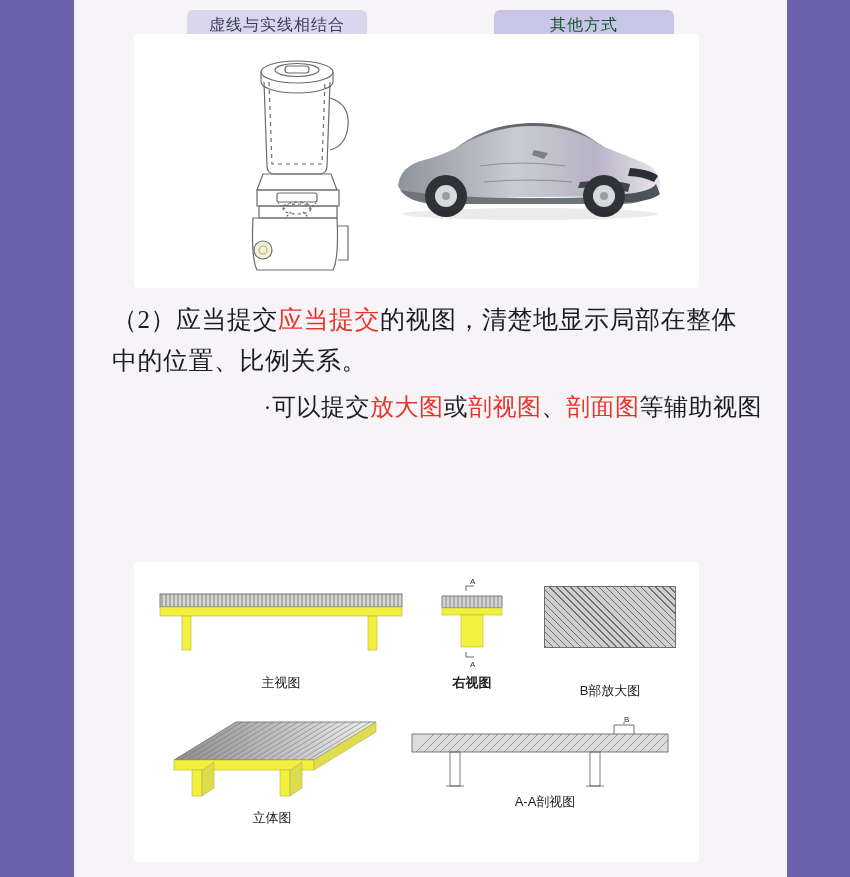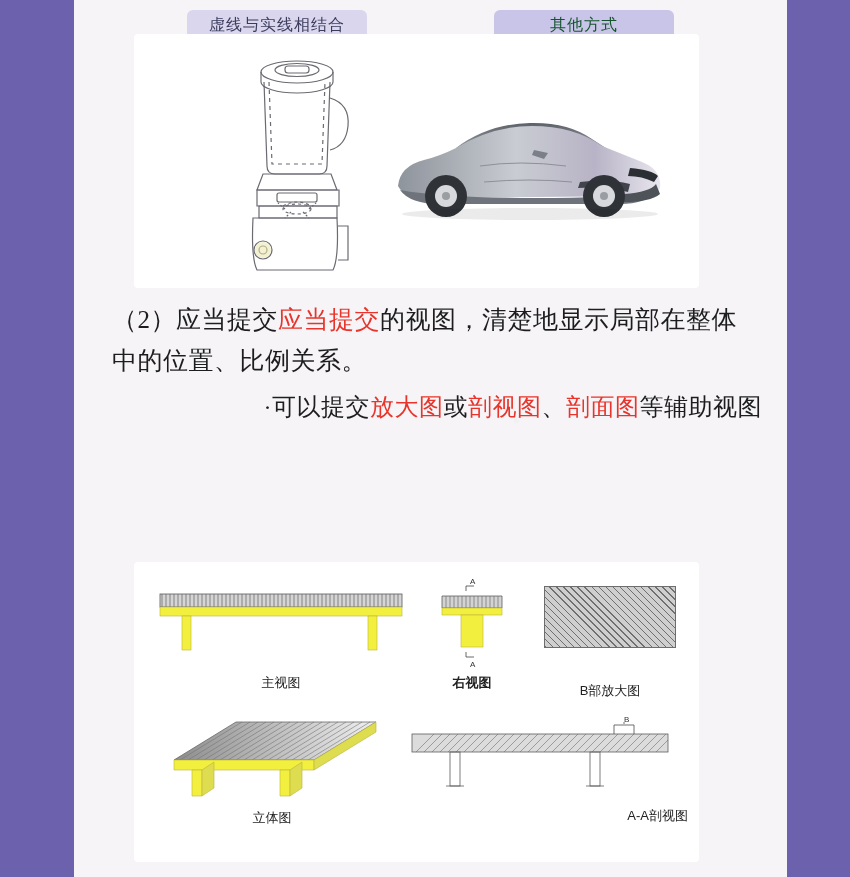--- a/index.html
+++ b/index.html
@@ -385,19 +385,19 @@
         <line x1="238" y1="40" x2="256" y2="22"></line>
           <line x1="246" y1="40" x2="264" y2="22"></line>
         <line x1="254" y1="40" x2="266" y2="28"></line>
       </g>
 
       <rect x="48" y="40" width="10" height="34" fill="none" stroke="#5d5d5d" stroke-width="0.8"></rect>
       <rect x="188" y="40" width="10" height="34" fill="none" stroke="#5d5d5d" stroke-width="0.8"></rect>
       <line x1="44" y1="74" x2="62" y2="74" stroke="#5d5d5d" stroke-width="0.8"></line>
       <line x1="184" y1="74" x2="202" y2="74" stroke="#5d5d5d" stroke-width="0.8"></line>
     </svg>
-    <div class="cap" style="left:268px;top:245px;width:286px;text-align:right;">A-A剖视图</div>
+    <div class="cap" style="left:268px;top:231px;width:286px;">A-A剖视图</div>
 
     <div class="cap" style="left:12px;top:278px;width:565px;font-size:20px;margin-top:38px;">长凳座面</div>
   </div>
 </div>
 
 <div class="rightedge"></div>
 
 </body></html>

